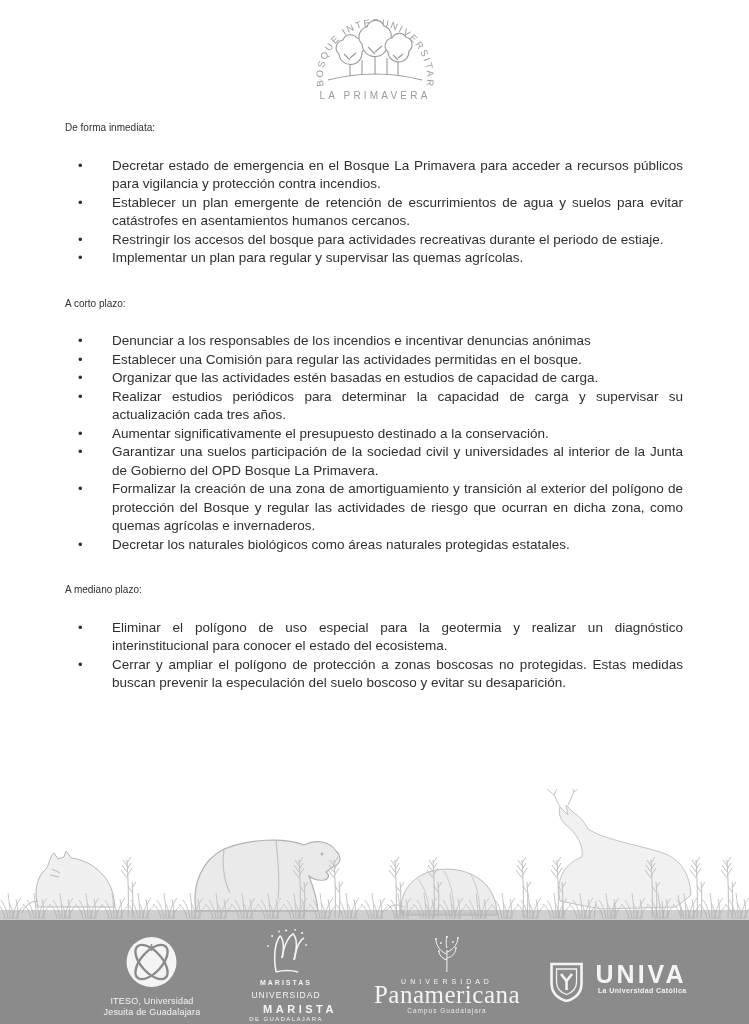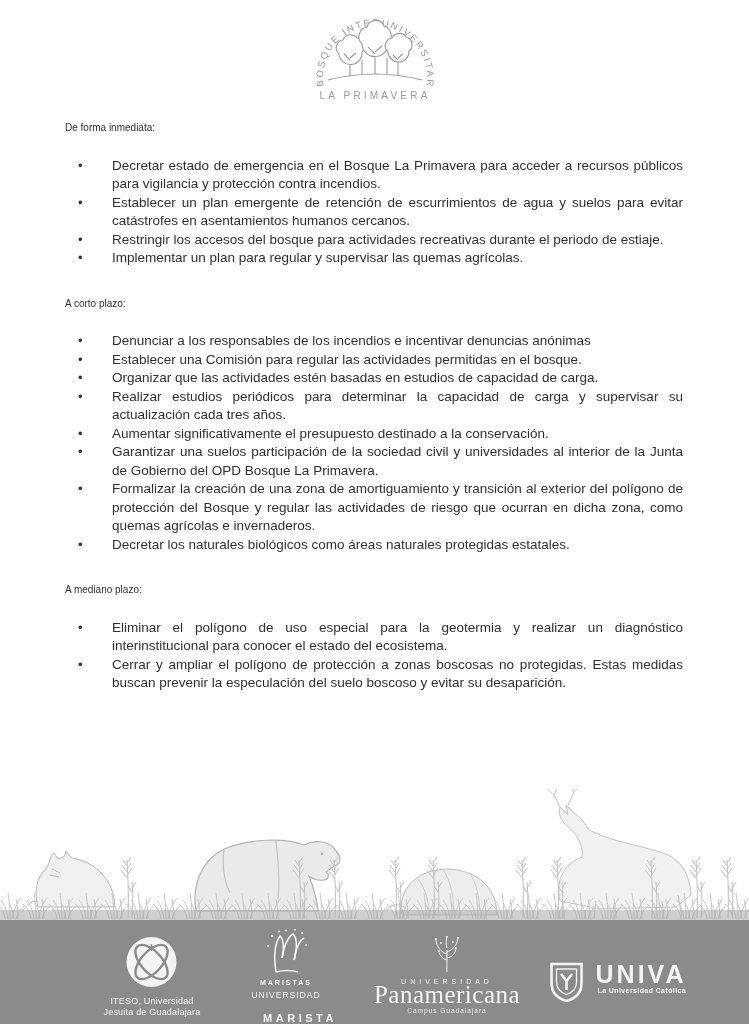--- a/index.html
+++ b/index.html
@@ -23,29 +23,29 @@
   .illustration{position:absolute;left:0;top:789px;width:749px;height:131px;}
   
   .footer{position:absolute;left:0;top:920px;width:749px;height:104px;background:#8b8b8b;color:#f4f4f4;}
   .logo-block{position:absolute;text-align:center;}
   .iteso{left:152px;top:16px;transform:translateX(-50%);}
   .iteso .seal{margin:0 auto 4px auto;}
   .iteso .l{font-size:9px;line-height:11px;letter-spacing:.2px;}
   .marista{left:286px;top:8px;transform:translateX(-50%);}
   .marista .band{font-size:7px;font-weight:700;letter-spacing:2px;margin-top:1px;}
   .marista .l1{font-size:8.5px;letter-spacing:1px;margin-top:4px;}
-  .marista .l2{font-size:11px;font-weight:700;letter-spacing:3.5px;margin-top:12px;padding-left:28px;}
+  .marista .l2{font-size:11px;font-weight:700;letter-spacing:3.5px;margin-top:3px;padding-left:28px;}
   .marista .l3{font-size:6px;letter-spacing:1.4px;margin-top:1px;}
   .pana{left:447px;top:16px;transform:translateX(-50%);}
   .pana .l1{font-size:7px;letter-spacing:4px;margin-top:2px;}
   .pana .l2{font-family:"Liberation Serif",serif;font-size:25px;line-height:20px;letter-spacing:.5px;margin-top:0;}
   .pana .l3{font-size:6.5px;letter-spacing:1px;margin-top:2px;opacity:.9;}
   .univa{left:618px;top:42px;transform:translateX(-50%);}
   .univa-row{display:flex;align-items:flex-start;}
-  .univa-txt{margin-left:12px;text-align:left;}
+  .univa-txt{margin-left:12px;text-align:right;}
   .univa .t{font-size:25px;line-height:24px;font-weight:700;letter-spacing:3px;}
   .univa .s{font-size:7px;font-weight:700;letter-spacing:.4px;margin-top:1px;padding-left:2px;}
 </style>
 </head>
 <body>
 
 <div class="logo-wrap">
   <svg width="170" height="104" viewBox="0 0 170 104">
     <defs>
       <path id="arcpath" d="M 34,86 A 52,52 0 1 1 136,86" fill="none"></path>

